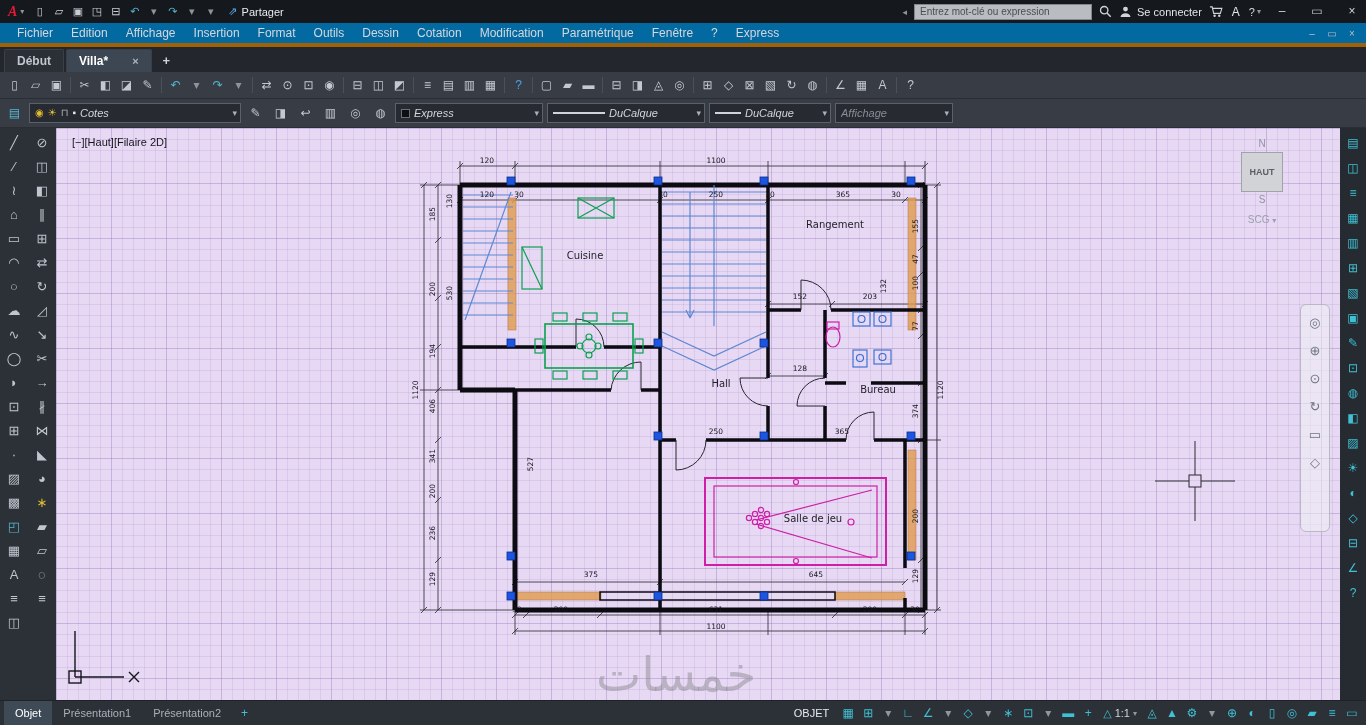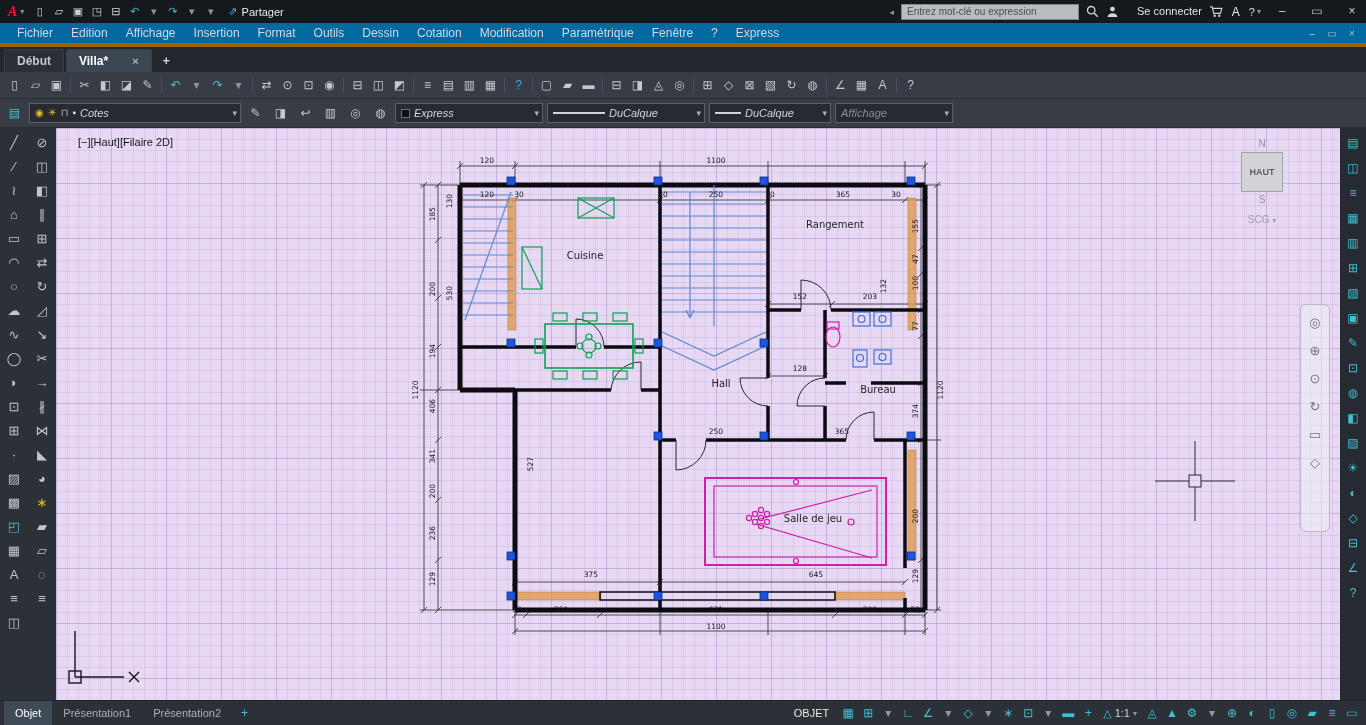--- a/index.html
+++ b/index.html
@@ -18,21 +18,21 @@
   .qa-icon{width:19px;text-align:center;color:#c9ced6;font-size:11px;cursor:default;flex:none;}
   .share{display:flex;align-items:center;gap:4px;margin-left:8px;color:#e8eaee;}
   .share i{font-style:normal;color:#5aa9e6;font-size:11px;}
   .tb-title{position:absolute;left:487px;top:0;height:23px;display:flex;align-items:center;gap:14px;
             color:#e6e9ed;font-size:11.5px;white-space:nowrap;}
   .tb-right{margin-left:auto;display:flex;align-items:center;gap:7px;height:23px;}
   .pfx{font-style:normal;color:#8d949e;font-size:9px;}
   .search{width:178px;height:16px;background:#b9bdc2;border:1px solid #82878d;color:#3c4046;
           font-size:10px;padding:0 5px;font-family:"Liberation Sans",sans-serif;}
   .search::placeholder{color:#4a4e54;}
-  .signin{display:flex;gap:18px;color:#e3e6ea;}
+  .signin{display:flex;align-items:center;gap:5px;color:#e3e6ea;}
   .badge{font-size:12px;color:#e3e6ea;padding:0 2px;}
   .helpbtn{display:flex;align-items:center;gap:2px;}
   .helpbtn i{font-style:normal;font-size:8px;color:#8d949e;}
   .winbtn{width:28px;text-align:center;color:#cfd3d9;font-size:12px;line-height:23px;}
 
   
   .menubar{height:24px;background:#0369a1;display:flex;align-items:center;font-size:12px;
            color:#d4d8de;padding-left:8px;flex:none;border-bottom:4px solid #a16207;}
   .menu-item{padding:0 9px;line-height:24px;}
   .doc-controls{margin-left:auto;display:flex;padding-right:4px;}
@@ -77,21 +77,21 @@
     background-image:
       linear-gradient(rgba(150,118,186,.28) 1px, transparent 1px),
       linear-gradient(90deg, rgba(150,118,186,.28) 1px, transparent 1px),
       linear-gradient(rgba(150,118,186,.16) 1px, transparent 1px),
       linear-gradient(90deg, rgba(150,118,186,.16) 1px, transparent 1px);
     background-size:55px 55px,55px 55px,11px 11px,11px 11px;}
   svg.plan{position:absolute;inset:0;}
   .dimtxt{font-size:7.5px;fill:#15151c;text-anchor:middle;font-family:"DejaVu Sans",sans-serif;}
   .roomtxt{font-size:10px;fill:#23232a;text-anchor:middle;font-family:"DejaVu Sans",sans-serif;}
   .grip{fill:#1b55e2;stroke:#0c2f86;stroke-width:.8;}
-  .vp-label{position:absolute;left:22px;top:8px;font-size:11px;color:#15151c;}
+  .vp-label{position:absolute;left:16px;top:8px;font-size:11px;color:#15151c;}
   .viewcube{position:absolute;right:46px;top:10px;width:64px;text-align:center;}
   .vc-n,.vc-s{color:#8f94a0;font-size:10px;line-height:12px;}
   .vc-cube{width:42px;height:40px;margin:2px auto;background:#d2d3d6;border:1px solid #a0a3ab;
            color:#5a5e66;font-size:9px;display:flex;align-items:center;justify-content:center;font-weight:bold;}
   .vc-wcs{color:#9aa0ac;font-size:10px;margin-top:8px;}
   .vc-wcs i{font-style:normal;font-size:8px;}
   .navbar{position:absolute;right:10px;top:176px;width:30px;height:228px;background:rgba(238,238,244,.55);
           border:1px solid #b9b9c4;border-radius:6px;display:flex;flex-direction:column;align-items:center;
           gap:12px;padding-top:10px;}
   .nav-icon{color:#6f747e;font-size:13px;line-height:16px;flex:none;}
@@ -462,20 +462,21 @@
           <i>▾</i>
         </div>
       </div>
 
       <div class="navbar">
         <span class="contents">
           
         <span class="nav-icon">◎</span><span class="nav-icon">⊕</span><span class="nav-icon">⊙</span><span class="nav-icon">↻</span><span class="nav-icon">▭</span><span class="nav-icon">◇</span></span>
       </div>
 
+      <div class="watermark">خمسات</div>
     </div>
 
     <div class="right-tools">
 
     <span class="rt-icon">▤</span>
         <span class="rt-icon">◫</span>
         <span class="rt-icon">≡</span>
         <span class="rt-icon">▦</span>
         <span class="rt-icon">▥</span>
         <span class="rt-icon">⊞</span>

